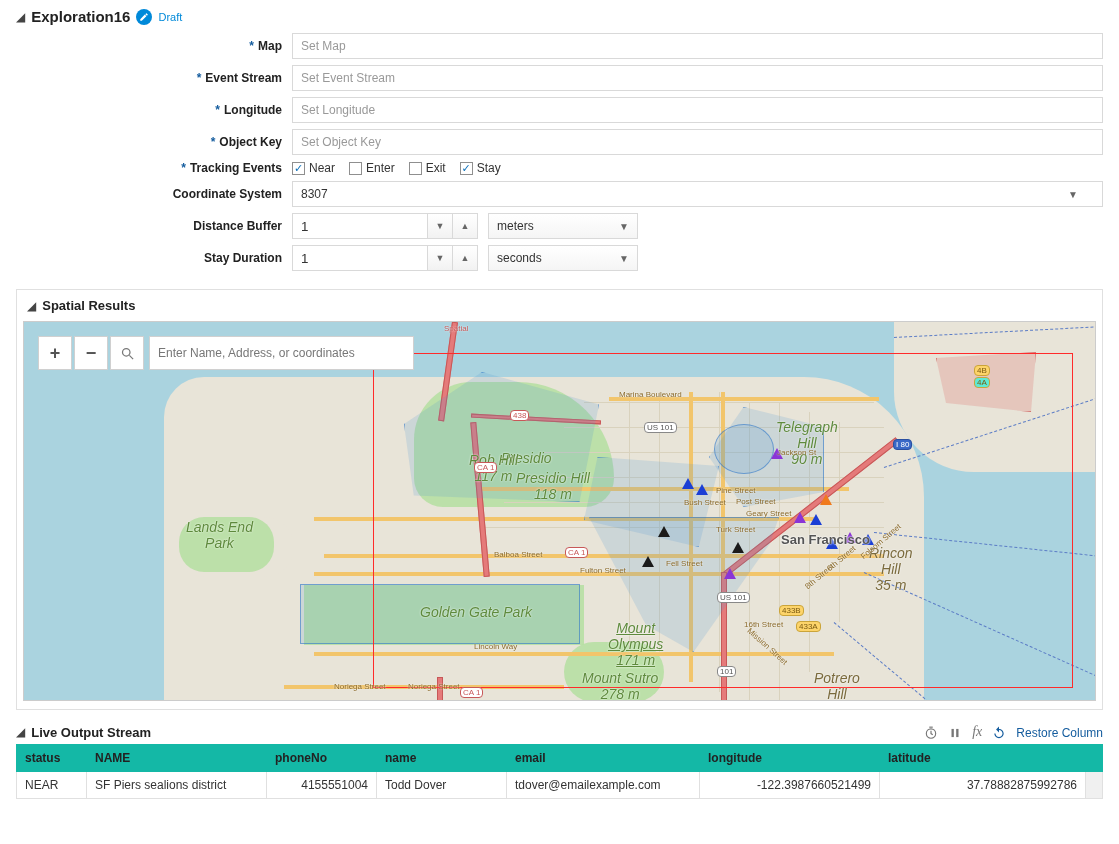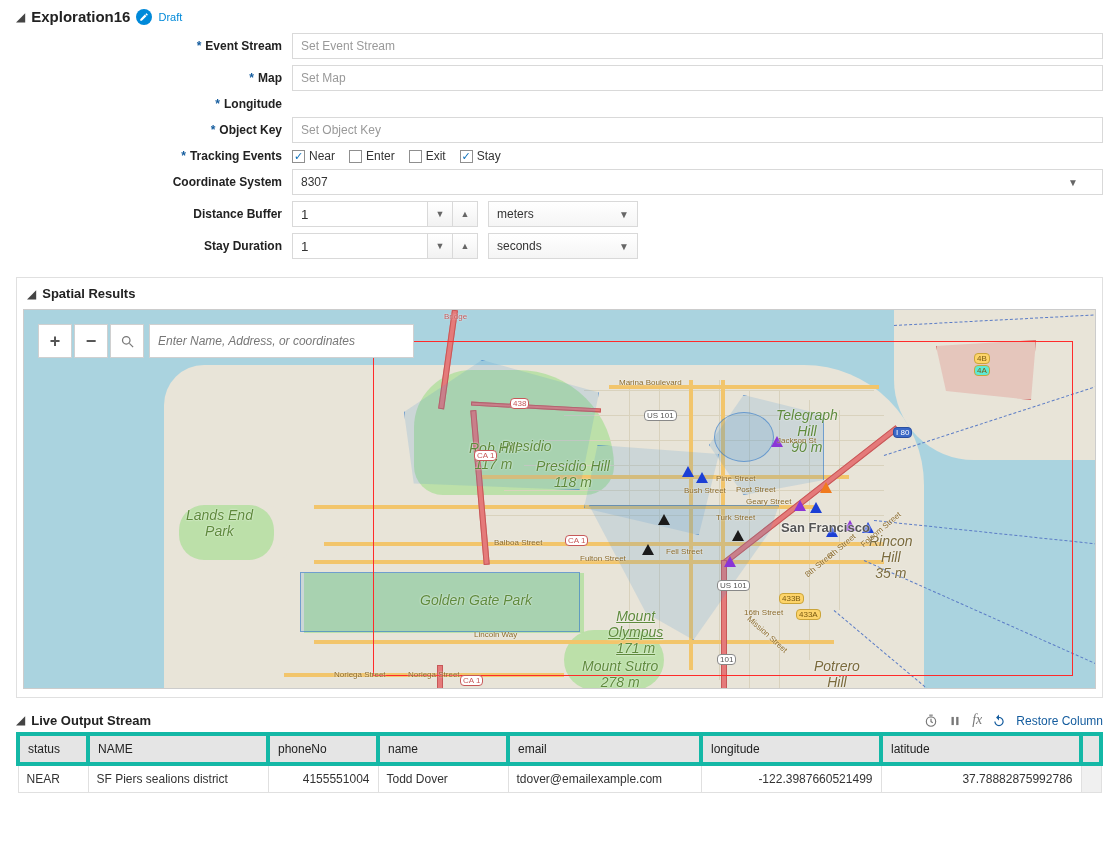--- a/index.html
+++ b/index.html
@@ -68,28 +68,28 @@
   .hwy-shield { position:absolute; font-size:8px; background:#fff; border:1px solid #c75858; color:#c75858; border-radius:4px; padding:0 2px; }
   .ferry { position:absolute; border-top:1.5px dashed #5b7cc6; transform-origin:left center; }
   .marker { position:absolute; width:0;height:0;border-left:6px solid transparent;border-right:6px solid transparent;border-bottom:11px solid #000; }
   .marker.blue { border-bottom-color:#1b3fd5; }
   .marker.purple { border-bottom-color:#8a35d6; }
   .marker.black { border-bottom-color:#1b1b1b; }
   .marker.orange { border-bottom-color:#f07a1d; }
 
   .map-toolbar { position:absolute; top:14px; left:14px; display:flex; gap:2px; }
   .m-btn { width:34px;height:34px;background:#fff;border:1px solid #d0d0d0;display:flex;align-items:center;justify-content:center;font-size:18px;color:#555;cursor:pointer;font-weight:bold; }
-  .map-search { position:absolute; top:14px; left:125px; width:265px; height:34px; background:#fff; border:1px solid #d0d0d0; display:flex; align-items:center; padding:0 8px; color:#777; font-style:italic; font-size:12px; }
+  .map-search { position:absolute; top:14px; left:125px; width:265px; height:34px; background:#fff; border:1px solid #d0d0d0; display:flex; align-items:center; padding:0 8px; color:#777; font-size:12px; }
 
   
   .los-section { margin:10px 16px 0 16px; }
   .los-header { display:flex; align-items:center; padding:4px 0; }
   .los-header h2 { font-size:13px;font-weight:bold;color:#222; }
   .out-table { width:100%; border-collapse:collapse; border:1px solid #e0e0e0; }
-  .out-table th { text-align:left; padding:6px 8px; font-size:12px; font-weight:normal; color:#222; border:4px solid #14b8a6; background:#e5e5e5; }
+  .out-table th { text-align:left; padding:6px 8px; font-size:12px; font-weight:bold; color:#222; border:1px solid #14b8a6; background:#14b8a6; }
   .out-table td { padding:6px 8px; border:1px solid #e0e0e0; font-size:12px; color:#333; }
   .num-cell { text-align:right; }
   .scroll-stub { width:12px; background:#f0f0f0; border-left:1px solid #e0e0e0; }
 </style>
 </head>
 <body>
 
 <div class="main-panel">
   <div class="title-row">
     <span class="title-caret">◢</span>
@@ -97,33 +97,36 @@
     <span class="edit-badge">
       <svg viewBox="0 0 24 24">
           <path d="M3 17.25V21h3.75l11-11-3.75-3.75-11 11zM20.7 7c.4-.4.4-1 0-1.4l-2.3-2.3c-.4-.4-1-.4-1.4 0l-1.8 1.8 3.75 3.75L20.7 7z"></path>
         </svg>
     </span>
     <span class="draft-link">Draft</span>
   </div>
 
   <div class="form-area">
     <div class="form-row">
+      <div class="form-label"><span class="req">*</span><span>Map</span></div>
+      <div class="form-input-cell">
+          <div class="wide-select">Set Map</div>
+        </div>
+    </div>
+    <div class="form-row">
       <div class="form-label"><span class="req">*</span><span>Event Stream</span></div>
       <div class="form-input-cell">
           <div class="wide-select">Set Event Stream</div>
         </div>
     </div>
     <div class="form-row">
-      <div class="form-label"><span class="req">*</span><span>Map</span></div>
-      <div class="form-input-cell">
-          <div class="wide-select">Set Map</div>
-        </div>
-    </div>
-    <div class="form-row">
       <div class="form-label"><span class="req">*</span><span>Longitude</span></div>
+      <div class="form-input-cell">
+          <div class="wide-select">Set Longitude</div>
+        </div>
     </div>
     <div class="form-row">
       <div class="form-label"><span class="req">*</span><span>Object Key</span></div>
       <div class="form-input-cell">
           <div class="wide-select">Set Object Key</div>
         </div>
     </div>
     <div class="form-row">
       <div class="form-label"><span class="req">*</span><span>Tracking Events</span></div>
       <div class="form-input-cell">
@@ -267,21 +270,21 @@
     <div class="marker blue" style="left:802px;top:216px;"></div>
     <div class="marker black" style="left:708px;top:220px;"></div>
     <div class="marker black" style="left:618px;top:234px;"></div>
     <div class="marker purple" style="left:700px;top:246px;"></div>
 
     <div class="city-label" style="left:757px;top:210px;">San Francisco</div>
     <div class="park-label" style="left:396px;top:282px;">Golden Gate Park</div>
     <div class="park-label" style="left:477px;top:128px;">Presidio</div>
     <div class="park-label" style="left:445px;top:130px;white-space:pre;">Rob Hill
 117 m</div>
-    <div class="park-label" style="left:512px;top:148px;white-space:pre;">Presidio Hill
+    <div class="park-label" style="left:492px;top:148px;white-space:pre;">Presidio Hill
 118 m</div>
     <div class="park-label" style="left:162px;top:197px;white-space:pre;">Lands End
 Park</div>
     <div class="park-label" style="left:558px;top:348px;white-space:pre;">Mount Sutro
 278 m</div>
     <div class="park-label" style="left:584px;top:298px;white-space:pre;text-decoration:underline;">Mount
 Olympus
 171 m</div>
     <div class="park-label" style="left:752px;top:97px;white-space:pre;">Telegraph
 Hill
@@ -317,21 +320,21 @@
     <div class="hwy-shield" style="left:436px;top:365px;">CA 1</div>
     <div class="hwy-shield" style="left:620px;top:100px;background:#fff;border-color:#888;color:#555;">US 101</div>
     <div class="hwy-shield" style="left:693px;top:270px;background:#fff;border-color:#888;color:#555;">US 101</div>
     <div class="hwy-shield" style="left:693px;top:344px;background:#fff;border-color:#888;color:#555;">101</div>
     <div class="hwy-shield" style="left:486px;top:88px;">438</div>
     <div class="hwy-shield" style="left:869px;top:117px;background:#3a68c7;border-color:#2a4fa0;color:#fff;">I 80</div>
     <div class="hwy-shield" style="left:755px;top:283px;background:#fdd46a;border-color:#caa43a;color:#7a5a12;">433B</div>
     <div class="hwy-shield" style="left:772px;top:299px;background:#fdd46a;border-color:#caa43a;color:#7a5a12;">433A</div>
     <div class="hwy-shield" style="left:950px;top:43px;background:#fdd46a;border-color:#caa43a;color:#7a5a12;">4B</div>
     <div class="hwy-shield" style="left:950px;top:55px;background:#5eead4;border-color:#caa43a;color:#7a5a12;">4A</div>
-    <div class="road-label" style="left:420px;top:2px;color:#c75858;">Bridge</div>
+    <div class="road-label" style="left:420px;top:2px;color:#c75858;">Spatial</div>
 
     <div class="map-toolbar">
       <div class="m-btn">+</div>
       <div class="m-btn">−</div>
       <div class="m-btn">
         <svg viewBox="0 0 24 24" style="width:15px;height:15px;fill:none;stroke:#777;stroke-width:2;">
             <circle cx="10" cy="10" r="6"></circle>
             <line x1="15" y1="15" x2="21" y2="21"></line>
           </svg>
       </div>

